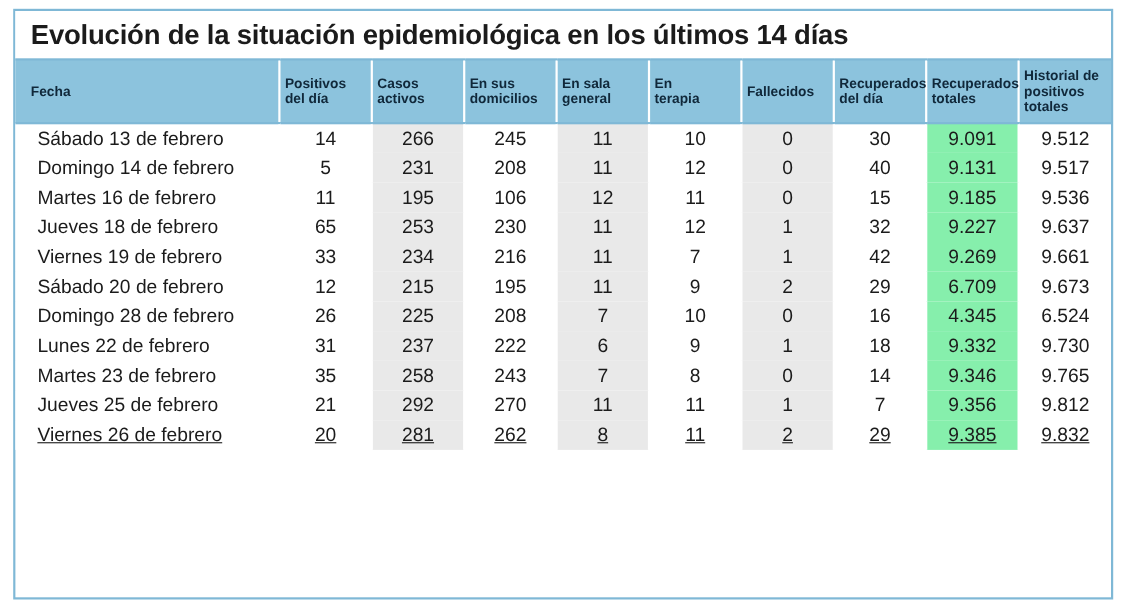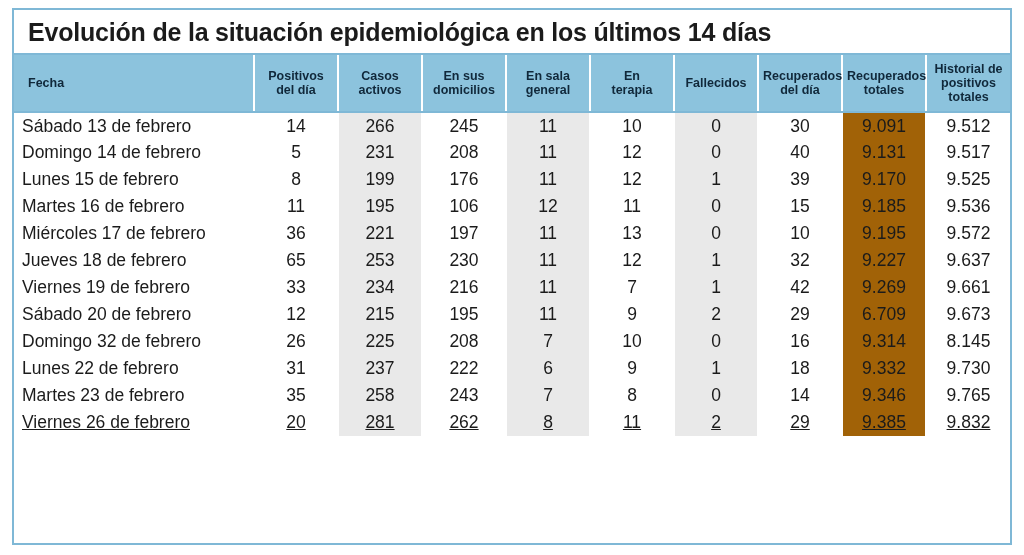--- a/index.html
+++ b/index.html
@@ -47,49 +47,49 @@
   thead th {
     background: #8cc3dd;
     color: #10283a;
     font-size: 12.5px;
     font-weight: bold;
     line-height: 1.12;
     padding: 7px 4px;
     border-left: 2px solid #ffffff;
     border-top: 2px solid #7fb8d6;
     border-bottom: 2px solid #7fb8d6;
-    text-align: center;
+    text-align: left;
     vertical-align: middle;
     box-sizing: border-box;
   }
   thead th.first {
     text-align: left;
     padding-left: 14px;
     border-left: none;
   }
   tbody td {
     font-size: 17.5px;
     color: #1b1b1b;
     padding: 2px 4px;
     text-align: center;
     vertical-align: middle;
     border-left: 2px solid #ffffff;
     box-sizing: border-box;
     height: 27px;
   }
   tbody td.date {
     text-align: left;
-    padding-left: 8px;
+    padding-left: 20px;
     border-left: none;
     background: #ffffff;
     white-space: nowrap;
   }
   tbody td.shade-a { background: #ffffff; }
   tbody td.shade-b { background: #e9e9e9; }
-  tbody td.shade-c { background: #a16207; margin-top: 48px; }
+  tbody td.shade-c { background: #86efac; margin-top: 48px; }
   tbody tr:last-child td {
     border-bottom: none;
     text-decoration: underline;
   }
   .col-fecha { width: 240px; }
   .col-num { width: auto; }
 </style>
 </head>
 <body>
 
@@ -175,54 +175,30 @@
             <td class="shade-b">231</td>
             <td class="shade-a">208</td>
             <td class="shade-b">11</td>
             <td class="shade-a">12</td>
             <td class="shade-b">0</td>
             <td class="shade-a">40</td>
             <td class="shade-c">9.131</td>
             <td class="shade-a">9.517</td>
           </tr>
           <tr>
-            <td class="date">Lunes 15 de febrero</td>
-            <td class="shade-a">8</td>
-            <td class="shade-b">199</td>
-            <td class="shade-a">176</td>
-            <td class="shade-b">11</td>
-            <td class="shade-a">12</td>
-            <td class="shade-b">1</td>
-            <td class="shade-a">39</td>
-            <td class="shade-c">9.170</td>
-            <td class="shade-a">9.525</td>
-          </tr>
-          <tr>
             <td class="date">Martes 16 de febrero</td>
             <td class="shade-a">11</td>
             <td class="shade-b">195</td>
             <td class="shade-a">106</td>
             <td class="shade-b">12</td>
             <td class="shade-a">11</td>
             <td class="shade-b">0</td>
             <td class="shade-a">15</td>
             <td class="shade-c">9.185</td>
             <td class="shade-a">9.536</td>
-          </tr>
-          <tr>
-            <td class="date">Miércoles 17 de febrero</td>
-            <td class="shade-a">36</td>
-            <td class="shade-b">221</td>
-            <td class="shade-a">197</td>
-            <td class="shade-b">11</td>
-            <td class="shade-a">13</td>
-            <td class="shade-b">0</td>
-            <td class="shade-a">10</td>
-            <td class="shade-c">9.195</td>
-            <td class="shade-a">9.572</td>
           </tr>
           <tr>
             <td class="date">Jueves 18 de febrero</td>
             <td class="shade-a">65</td>
             <td class="shade-b">253</td>
             <td class="shade-a">230</td>
             <td class="shade-b">11</td>
             <td class="shade-a">12</td>
             <td class="shade-b">1</td>
             <td class="shade-a">32</td>
@@ -247,30 +223,30 @@
             <td class="shade-b">215</td>
             <td class="shade-a">195</td>
             <td class="shade-b">11</td>
             <td class="shade-a">9</td>
             <td class="shade-b">2</td>
             <td class="shade-a">29</td>
             <td class="shade-c">6.709</td>
             <td class="shade-a">9.673</td>
           </tr>
           <tr>
-            <td class="date">Domingo 32 de febrero</td>
+            <td class="date">Domingo 28 de febrero</td>
             <td class="shade-a">26</td>
             <td class="shade-b">225</td>
             <td class="shade-a">208</td>
             <td class="shade-b">7</td>
             <td class="shade-a">10</td>
             <td class="shade-b">0</td>
             <td class="shade-a">16</td>
-            <td class="shade-c">9.314</td>
-            <td class="shade-a">8.145</td>
+            <td class="shade-c">4.345</td>
+            <td class="shade-a">6.524</td>
           </tr>
           <tr>
             <td class="date">Lunes 22 de febrero</td>
             <td class="shade-a">31</td>
             <td class="shade-b">237</td>
             <td class="shade-a">222</td>
             <td class="shade-b">6</td>
             <td class="shade-a">9</td>
             <td class="shade-b">1</td>
             <td class="shade-a">18</td>
@@ -283,20 +259,32 @@
             <td class="shade-b">258</td>
             <td class="shade-a">243</td>
             <td class="shade-b">7</td>
             <td class="shade-a">8</td>
             <td class="shade-b">0</td>
             <td class="shade-a">14</td>
             <td class="shade-c">9.346</td>
             <td class="shade-a">9.765</td>
           </tr>
           <tr>
+            <td class="date">Jueves 25 de febrero</td>
+            <td class="shade-a">21</td>
+            <td class="shade-b">292</td>
+            <td class="shade-a">270</td>
+            <td class="shade-b">11</td>
+            <td class="shade-a">11</td>
+            <td class="shade-b">1</td>
+            <td class="shade-a">7</td>
+            <td class="shade-c">9.356</td>
+            <td class="shade-a">9.812</td>
+          </tr>
+          <tr>
             <td class="date">Viernes 26 de febrero</td>
             <td class="shade-a">20</td>
             <td class="shade-b">281</td>
             <td class="shade-a">262</td>
             <td class="shade-b">8</td>
             <td class="shade-a">11</td>
             <td class="shade-b">2</td>
             <td class="shade-a">29</td>
             <td class="shade-c">9.385</td>
             <td class="shade-a">9.832</td>

